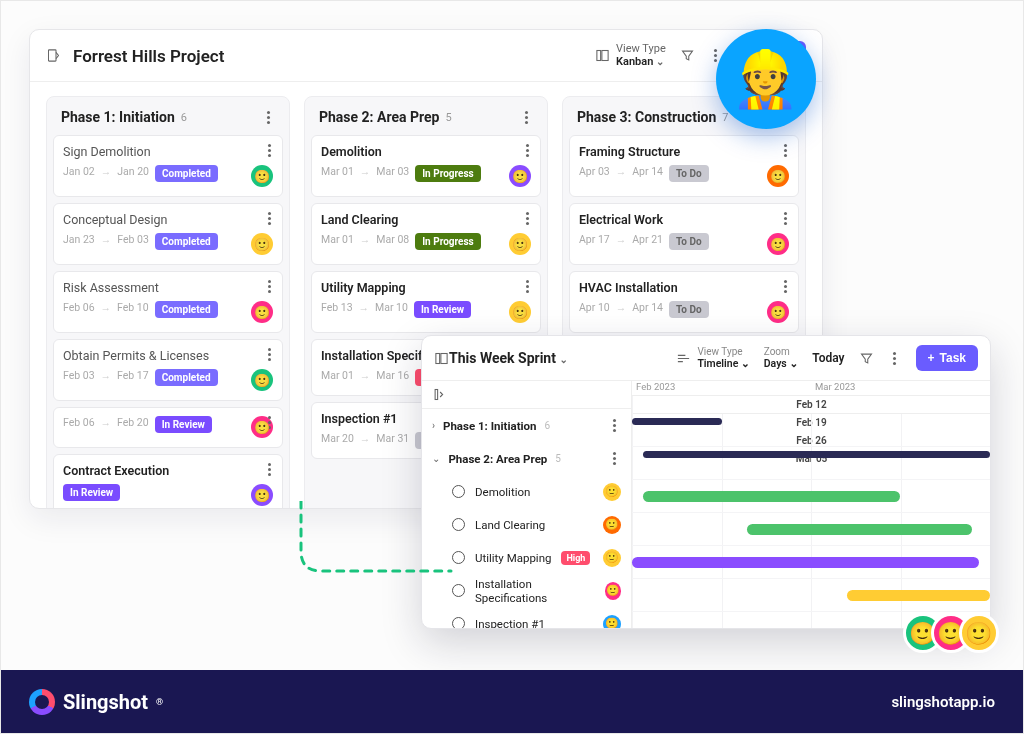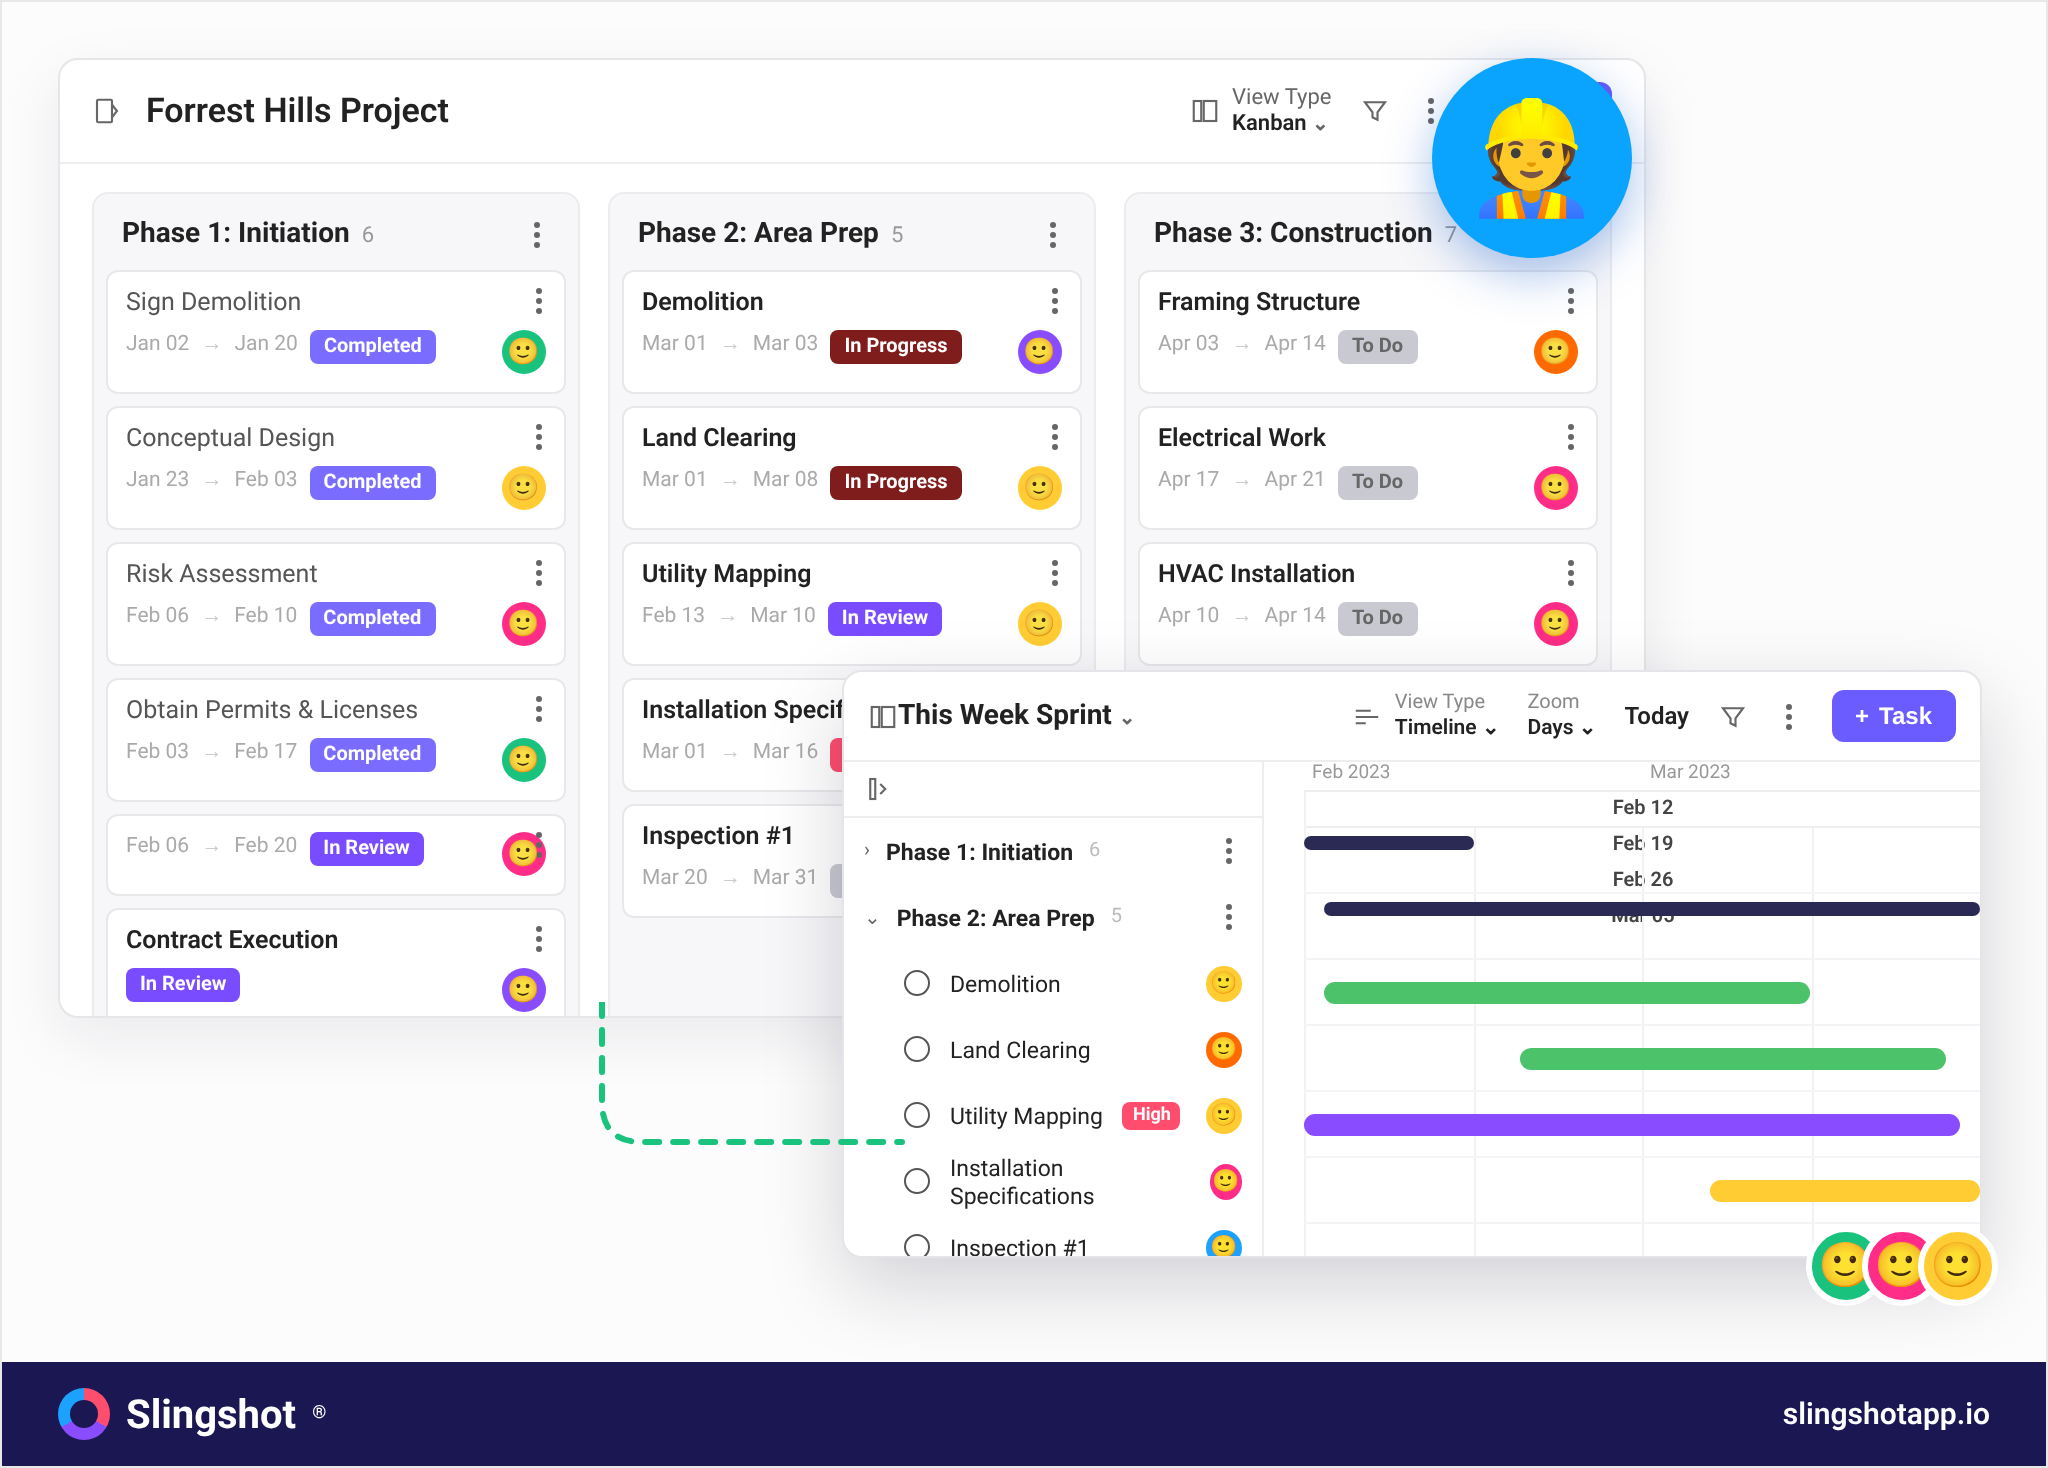--- a/index.html
+++ b/index.html
@@ -42,21 +42,21 @@
   .col-header .dots { margin-left:auto; }
 
   .card { background:#fff; border:1px solid #e8e8eb; border-radius:6px; padding:8px 9px 9px; margin-bottom:6px; position:relative; }
   .card-title { font-size:12.5px; color:#555; margin-bottom:6px; padding-right:16px; }
   .card-title.strong { color:#222; font-weight:600; }
   .card .dots { position:absolute; top:8px; right:6px; }
   .card-row { display:flex; align-items:flex-start; gap:6px; font-size:10.5px; color:#aaa; }
   .arrow { color:#ccc; }
   .badge { font-size:10px; font-weight:700; padding:3px 7px; border-radius:4px; color:#fff; }
   .b-completed { background:#7a6cff; }
-  .b-inprogress { background:#7f1d1d; }
+  .b-inprogress { background:#4d7c0f; }
   .b-inreview  { background:#7a4cff; }
   .b-todo      { background:#c9c9d1; color:#666; }
   .b-blocked   { background:#ff4d6d; }
   .b-high      { background:#ff4d6d; }
   .avatar { width:22px; height:22px; border-radius:50%; margin-left:auto; display:flex; align-items:center; justify-content:center; font-size:12px; }
   .av-green  { background:#19c37d; }
   .av-yellow { background:#ffcc33; }
   .av-pink   { background:#ff2d87; }
   .av-purple { background:#8a4cff; }
   .av-orange { background:#ff6a00; }
@@ -87,21 +87,21 @@
   .tl-left .row .dots { margin-left:auto; }
   .tl-left .phase { font-weight:700; }
   .tl-left .count { color:#bbb; font-size:10px; }
   .chev { font-size:10px; color:#666; }
   .circle { width:13px; height:13px; border:1.5px solid #555; border-radius:50%; flex-shrink:0; }
   .tl-left .task-row { padding-left:30px; gap:10px; }
   .tl-left .mini-av { width:18px; height:18px; border-radius:50%; margin-left:auto; display:flex; align-items:center; justify-content:center; }
   .tl-left .mini-av::after { content:"🙂"; font-size:11px; }
   .tl-left .expand-row { height:28px; border-bottom:1px solid #eee; }
 
-  .tl-grid { flex:1; position:relative;margin-left:20px; }
+  .tl-grid { flex:1; position:relative; }
   .tl-months { display:flex; font-size:9.5px; color:#999; border-bottom:1px solid #eee; height:15px; }
   .tl-months div { flex:1; padding-left:4px; }
   .tl-dates  { display:flex; font-size:10px; color:#444; border-bottom:1px solid #eee; height:18px;flex-direction:column; }
   .tl-dates div { flex:1; text-align:center; font-weight:600; border-left:1px solid #f2f2f4; line-height:18px; }
   .tl-rows { position:relative; }
   .tl-rows .lane { height:33px; border-bottom:1px solid #f4f4f6; position:relative; }
   .vlines { position:absolute; inset:33px 0 0 0; display:flex; pointer-events:none; }
   .vlines div { flex:1; border-left:1px solid #f2f2f4; }
   .bar { position:absolute; height:11px; border-radius:6px; top:11px; }
   .bar.thick { height:7px; top:4px; border-radius:4px; }
@@ -122,21 +122,21 @@
     position:absolute; left:290px; top:500px; width:170px; height:130px;
     pointer-events:none;
   }
   .avatar-stack { position:absolute; right:24px; bottom:80px; display:flex; }
   .avatar-stack .a { width:40px; height:40px; border-radius:50%; border:3px solid #fff; margin-left:-12px; display:flex; align-items:center; justify-content:center; font-size:20px; }
   .avatar-stack .a::after { content:"🙂"; font-size:22px; }
 
   
   .footer {
     position:absolute; left:0; right:0; bottom:0;
-    height:52px; background:#1a1752;
+    height:63px; background:#1a1752;
     display:flex; align-items:center; padding:0 28px;
     color:#fff;
   }
   .brand { display:flex; align-items:center; gap:8px; font-size:20px; font-weight:700; }
   .brand-mark {
     width:26px; height:26px; border-radius:50%;
     background: conic-gradient(#ff4d6d 0 120deg, #8a4cff 120deg 240deg, #1da1ff 240deg 360deg);
     position:relative;
   }
   .brand-mark::after { content:""; position:absolute; inset:6px; background:#1a1752; border-radius:50%; }

